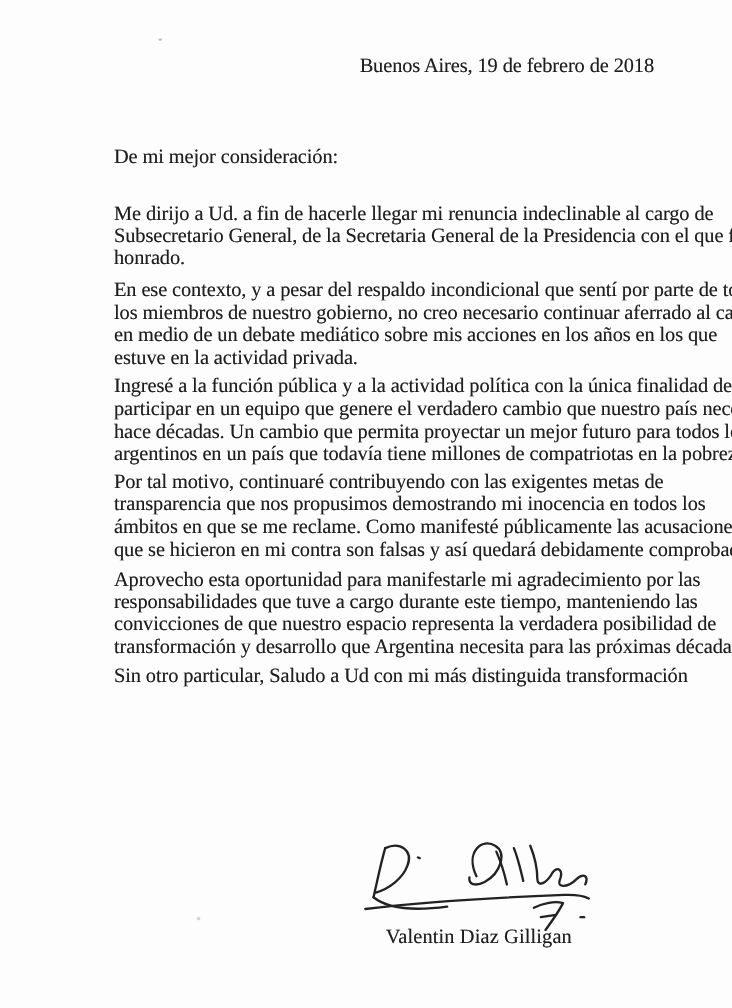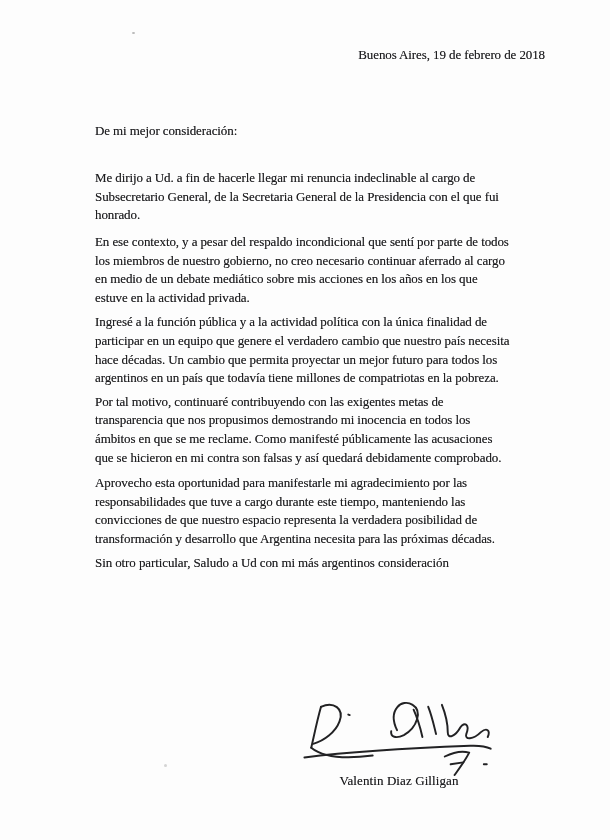--- a/index.html
+++ b/index.html
@@ -9,21 +9,21 @@
   }
   .page {
     position: relative;
     width: 610px;
     height: 840px;
     margin: 0 auto;
     background: #fdfdfd;
     overflow: hidden;
     font-family: "Liberation Serif", "DejaVu Serif", serif;
     color: #1e1e20;
-    font-size: 13px;
+    font-size: 17px;
     line-height: 18.6px;
     letter-spacing: -0.1px;
     text-shadow: 0 0 0.5px rgba(30,30,32,0.55);
   }
   .content {
     position: absolute;
     left: 95px;
     right: 45px;
     top: 0;
   }
@@ -113,21 +113,21 @@
     <div class="para p4">Por tal motivo, continuaré contribuyendo con las exigentes metas de
 transparencia que nos propusimos demostrando mi inocencia en todos los
 ámbitos en que se me reclame. Como manifesté públicamente las acusaciones
 que se hicieron en mi contra son falsas y así quedará debidamente comprobado.</div>
 
     <div class="para p5">Aprovecho esta oportunidad para manifestarle mi agradecimiento por las
 responsabilidades que tuve a cargo durante este tiempo, manteniendo las
 convicciones de que nuestro espacio representa la verdadera posibilidad de
 transformación y desarrollo que Argentina necesita para las próximas décadas.</div>
 
-    <div class="closing">Sin otro particular, Saludo a Ud con mi más argentinos consideración</div>
+    <div class="closing">Sin otro particular, Saludo a Ud con mi más distinguida transformación</div>
 
   </div>
 
   <div class="signature-block">
     <svg class="signature-svg" viewBox="0 0 210 80" xmlns="http://www.w3.org/2000/svg">
       <g fill="none" stroke="#222224" stroke-width="2" stroke-linecap="round" stroke-linejoin="round">
 
         <path d="M25,9 C21,23 18,38 15,51"></path>
         <path d="M25,9 C38,3 49,11 44,24 C40,35 28,44 17,47"></path>
 

